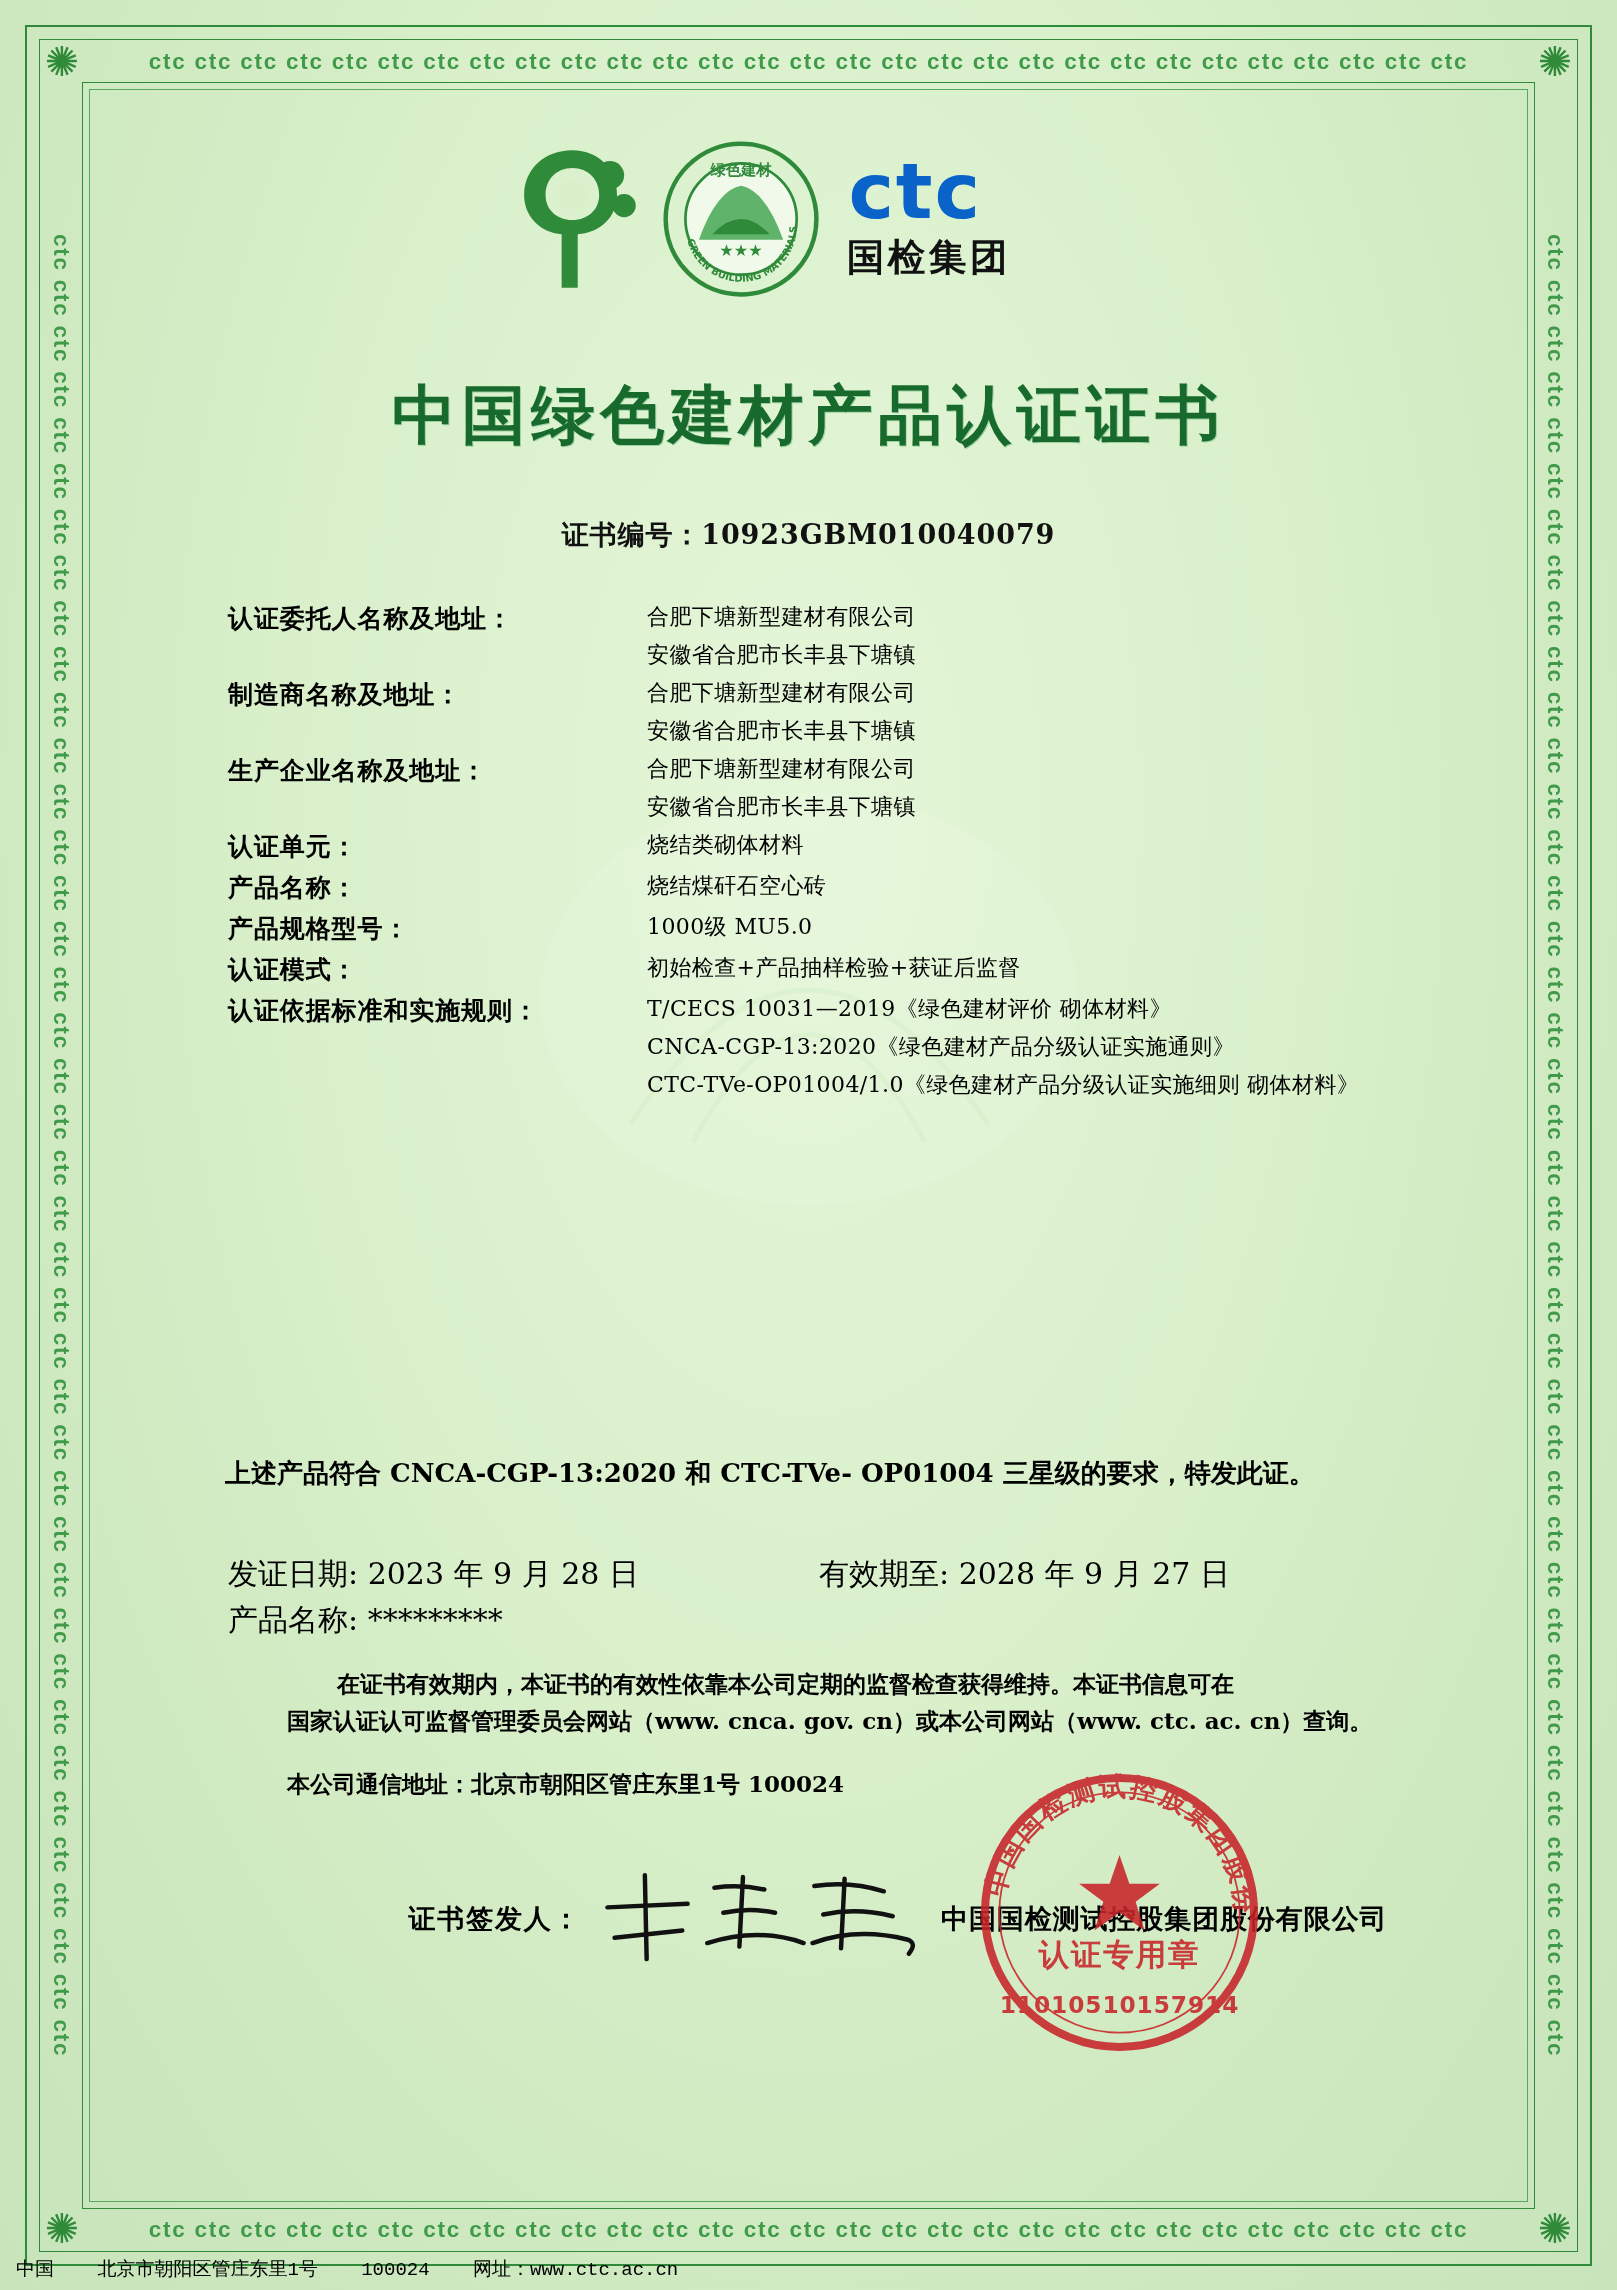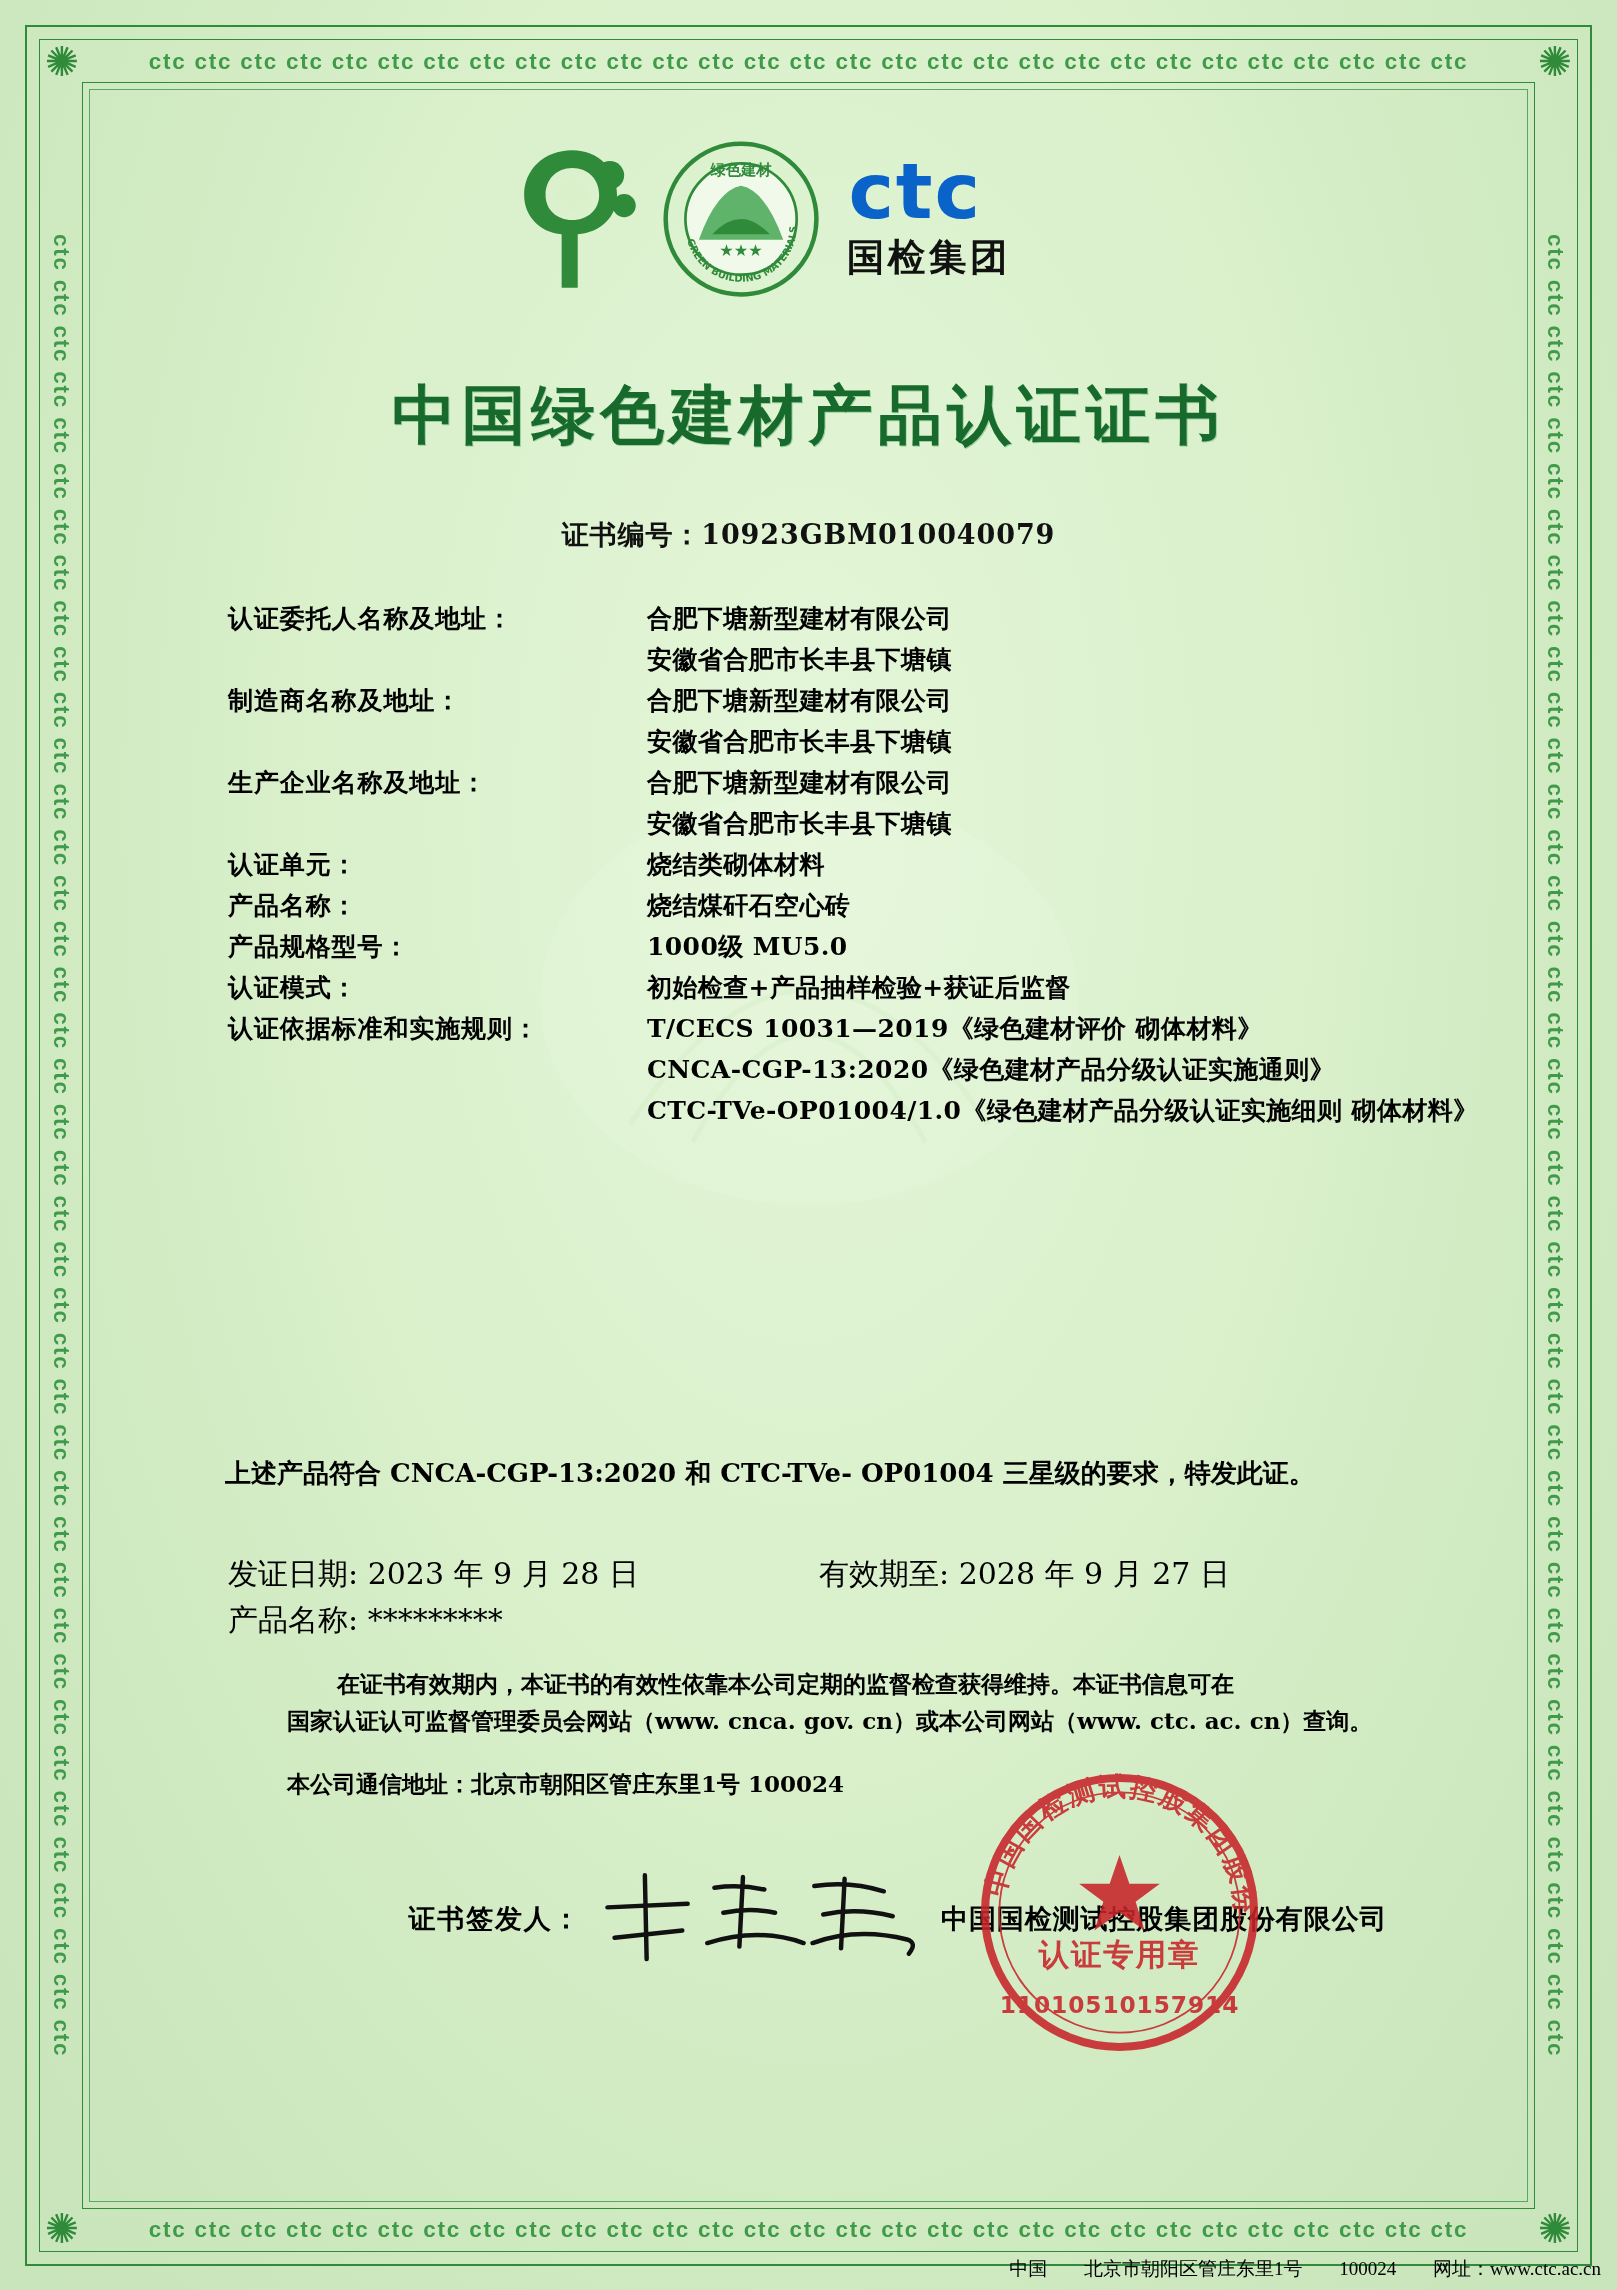--- a/index.html
+++ b/index.html
@@ -116,22 +116,22 @@
     width:419px;
     flex:0 0 419px;
     font-family:"DejaVu Serif", serif;
     font-weight:bold;
     font-size:25px;
     color:#000;
     letter-spacing:0.9px;
   }
   .value{
     font-family:"DejaVu Serif", serif;
-    font-weight:bold;
-    font-size:25px;
+    font-weight:normal;
+    font-size:22px;
     color:#000;
     letter-spacing:0.4px;
   }
   .value-wrap{ flex:1; }
   .value-wrap div{ margin-bottom:8px; }
   .value-wrap div:last-child{ margin-bottom:0; }
 
   
   .statement{
     position:absolute;left:171px;right:134px;top:1437px;
@@ -183,22 +183,22 @@
     font-weight:bold;font-size:27px;color:#000;letter-spacing:0.9px;
     margin-left:12.5px;
   }
   
   .seal{
     position:absolute;left:976px;top:1769px;width:287px;height:287px;
   }
   
   .footer{
     position:absolute;left:0;right:0;bottom:9px;
-    text-align:right;
-    font-family:Liberation Serif, serif;
+    text-align:left;
+    font-family:Liberation Mono, monospace;
     font-size:19px;
     color:#000;
   }
   .footer span{margin:0 16px;}
 </style>
 </head>
 <body>
 
 <div class="page">
 

